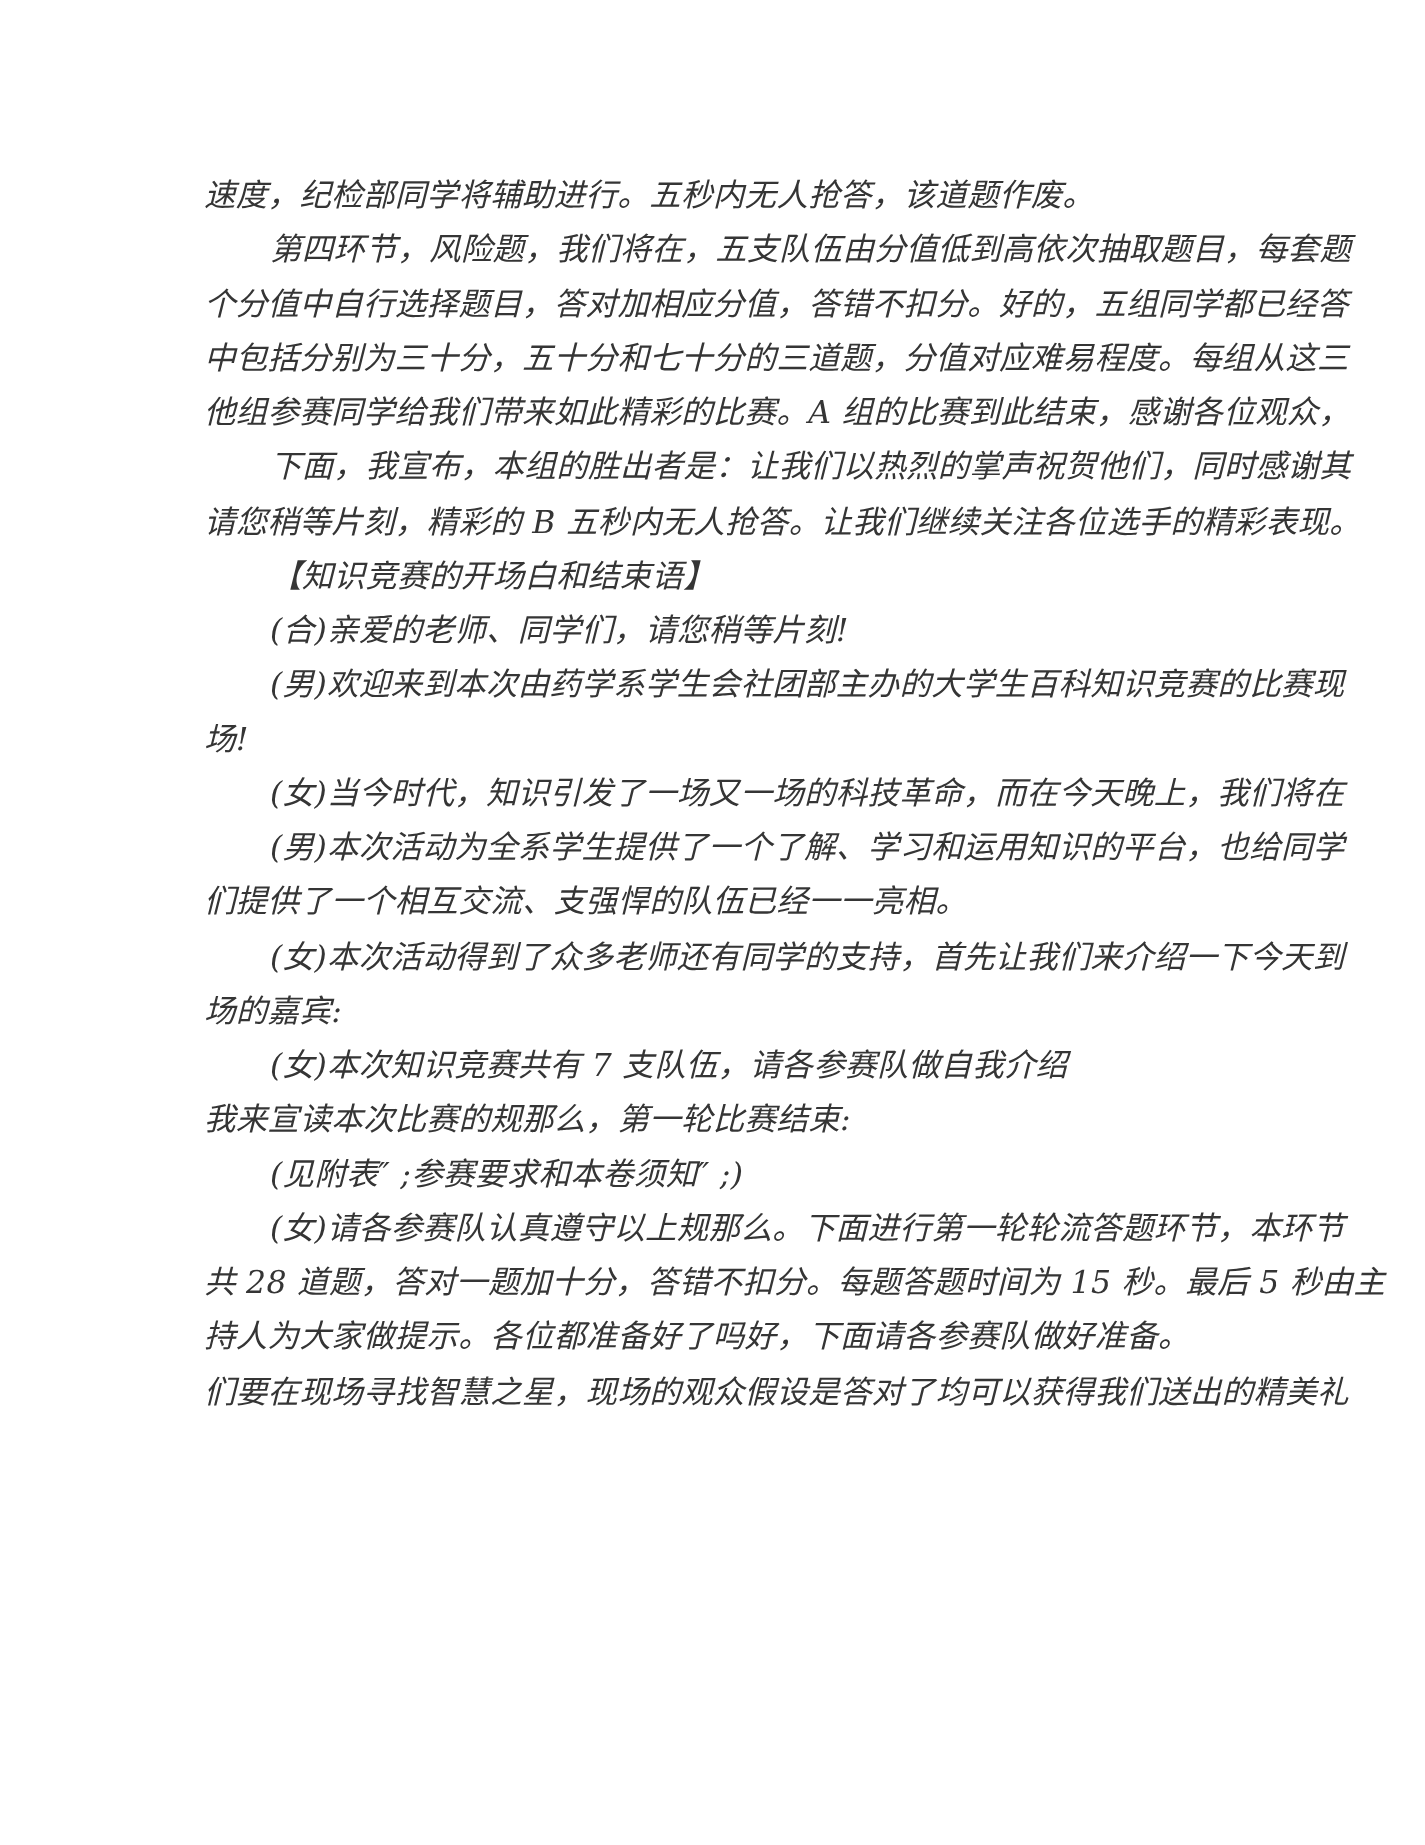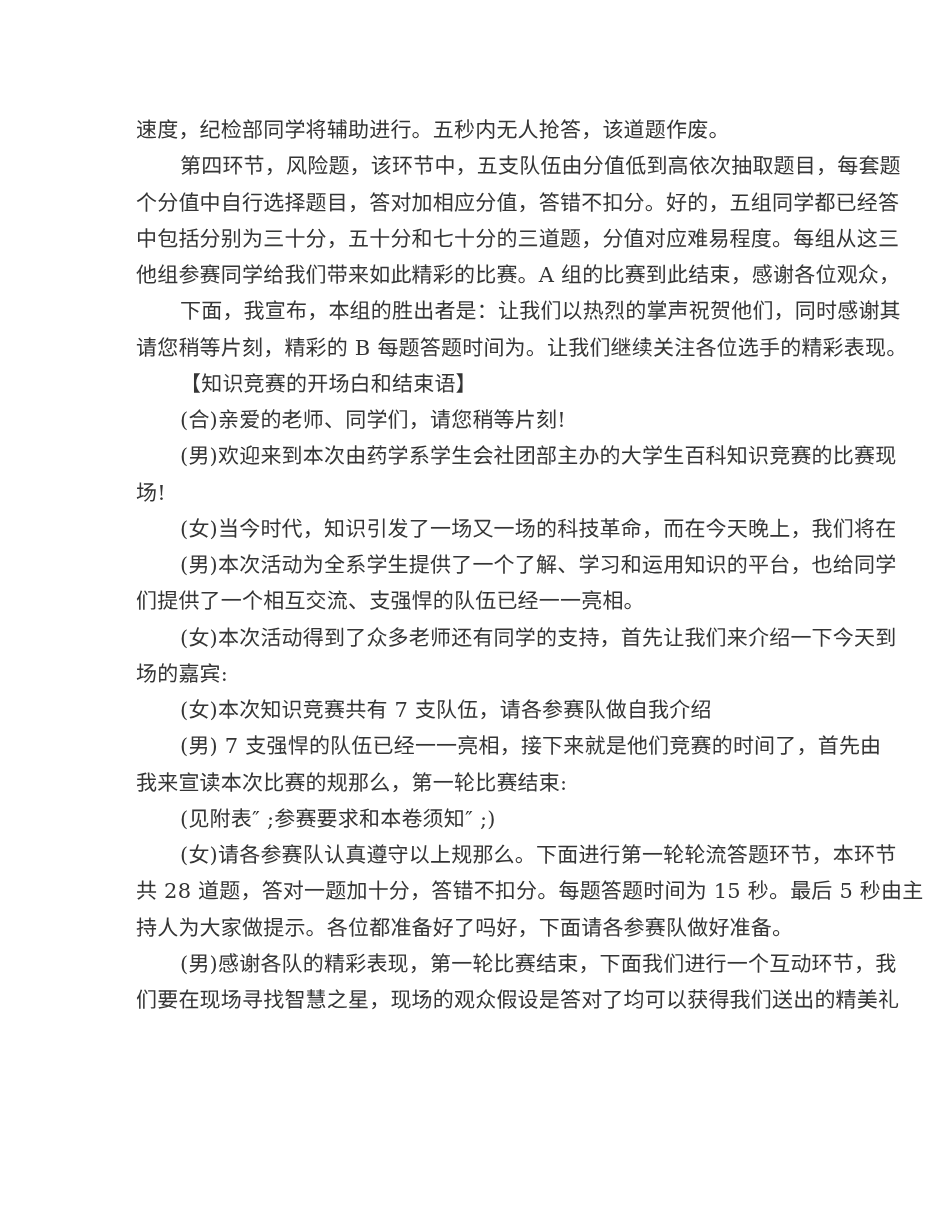--- a/index.html
+++ b/index.html
@@ -35,41 +35,39 @@
   }
   .line.fill {
     text-align: justify;
     text-align-last: justify;
     text-justify: inter-character;
   }
 </style>
 </head>
 <body>
 
-<div class="page" style="background: rgb(255, 255, 255);">
+<div class="page" style="background: rgb(255, 255, 255); font-style: italic;">
   <div class="text-block" id="doc-body" style="color: rgb(53, 53, 53);">
       <div class="line">速度，纪检部同学将辅助进行。五秒内无人抢答，该道题作废。</div>
-      <div class="line indent fill">第四环节，风险题，该环节中，五支队伍由分值低到高依次抽取题目，每套题</div>
+      <div class="line indent fill">第四环节，风险题，我们将在，五支队伍由分值低到高依次抽取题目，每套题</div>
       <div class="line fill">个分值中自行选择题目，答对加相应分值，答错不扣分。好的，五组同学都已经答</div>
       <div class="line fill">中包括分别为三十分，五十分和七十分的三道题，分值对应难易程度。每组从这三</div>
       <div class="line fill">他组参赛同学给我们带来如此精彩的比赛。A 组的比赛到此结束，感谢各位观众，</div>
       <div class="line indent fill">下面，我宣布，本组的胜出者是：让我们以热烈的掌声祝贺他们，同时感谢其</div>
-      <div class="line fill">请您稍等片刻，精彩的 B 每题答题时间为。让我们继续关注各位选手的精彩表现。</div>
+      <div class="line fill">请您稍等片刻，精彩的 B 五秒内无人抢答。让我们继续关注各位选手的精彩表现。</div>
       <div class="line indent">【知识竞赛的开场白和结束语】</div>
       <div class="line indent">(合)亲爱的老师、同学们，请您稍等片刻!</div>
       <div class="line indent fill">(男)欢迎来到本次由药学系学生会社团部主办的大学生百科知识竞赛的比赛现</div>
       <div class="line">场!</div>
       <div class="line indent fill">(女)当今时代，知识引发了一场又一场的科技革命，而在今天晚上，我们将在</div>
       <div class="line indent fill">(男)本次活动为全系学生提供了一个了解、学习和运用知识的平台，也给同学</div>
       <div class="line">们提供了一个相互交流、支强悍的队伍已经一一亮相。</div>
       <div class="line indent fill">(女)本次活动得到了众多老师还有同学的支持，首先让我们来介绍一下今天到</div>
       <div class="line">场的嘉宾:</div>
       <div class="line indent">(女)本次知识竞赛共有 7 支队伍，请各参赛队做自我介绍</div>
-      <div class="line indent fill">(男) 7 支强悍的队伍已经一一亮相，接下来就是他们竞赛的时间了，首先由</div>
       <div class="line">我来宣读本次比赛的规那么，第一轮比赛结束:</div>
       <div class="line indent">(见附表″ ;参赛要求和本卷须知″ ;)</div>
       <div class="line indent fill">(女)请各参赛队认真遵守以上规那么。下面进行第一轮轮流答题环节，本环节</div>
       <div class="line fill">共 28 道题，答对一题加十分，答错不扣分。每题答题时间为 15 秒。最后 5 秒由主</div>
       <div class="line">持人为大家做提示。各位都准备好了吗好，下面请各参赛队做好准备。</div>
-      <div class="line indent fill">(男)感谢各队的精彩表现，第一轮比赛结束，下面我们进行一个互动环节，我</div>
       <div class="line fill">们要在现场寻找智慧之星，现场的观众假设是答对了均可以获得我们送出的精美礼</div>
     </div>
 </div>
 
 </body></html>

